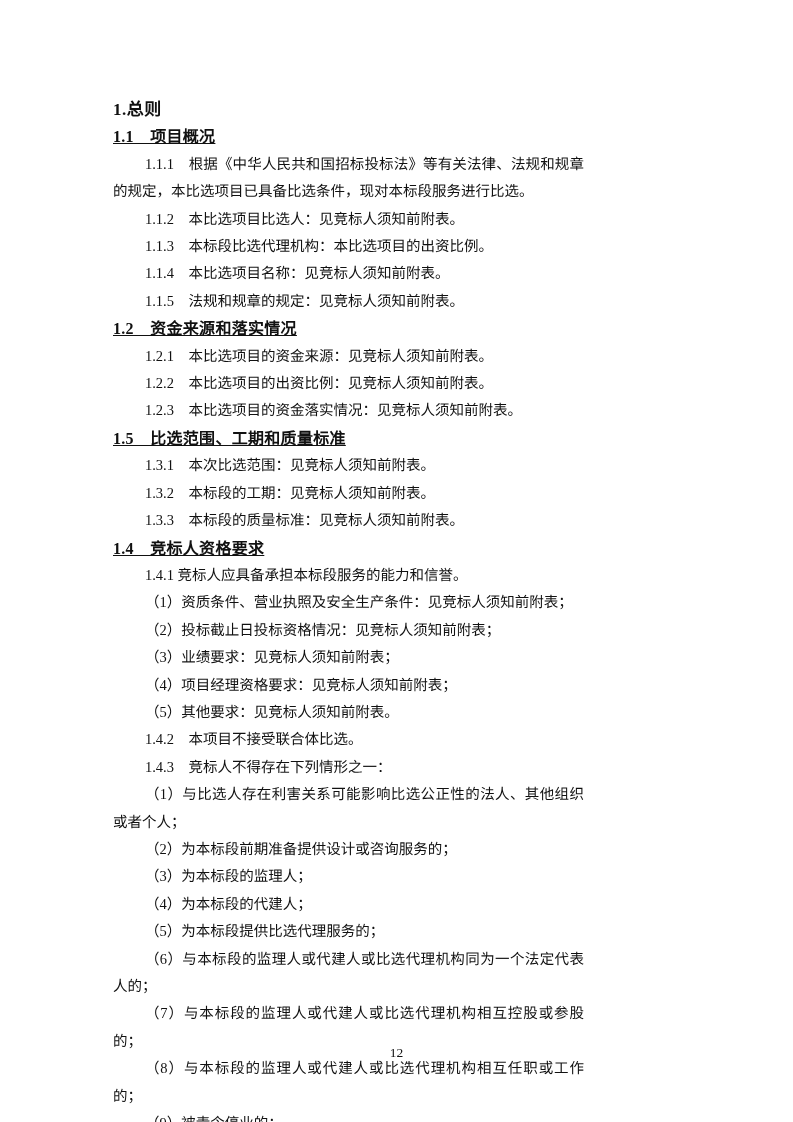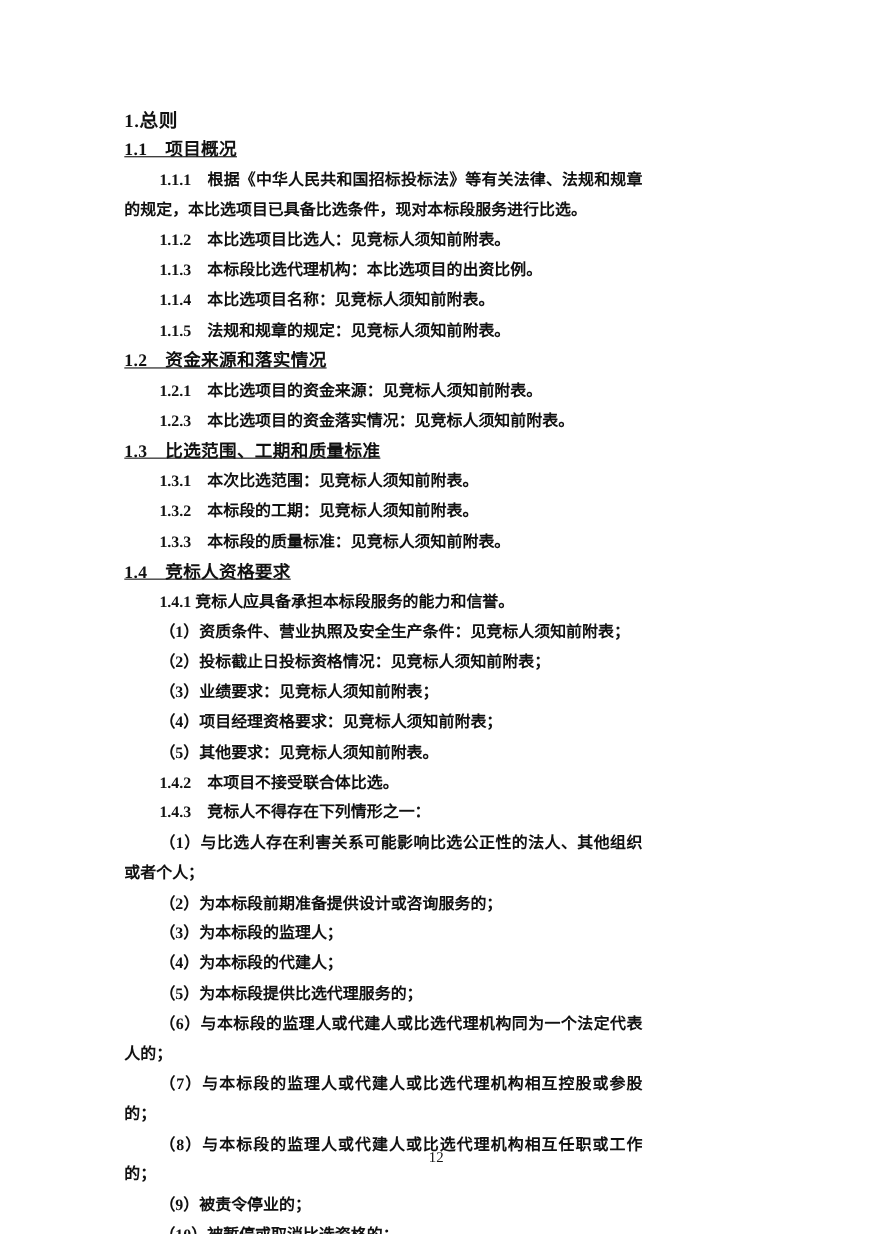--- a/index.html
+++ b/index.html
@@ -25,21 +25,20 @@
     box-sizing: border-box;
     width: 694px;
     padding: 96px 110px 0 113px; 
   }
   .block {
     margin: 0;
     padding: 0;
     font-size: 14.5px;
     line-height: 27.4px;
     white-space: pre-wrap;
-    font-weight: bold;
   }
   .block.h1 {
     font-size: 17px;
     font-weight: bold;
     letter-spacing: 0.5px;
   }
   .block.h2 {
     font-size: 16px;
     font-weight: bold;
     letter-spacing: 0.3px;
@@ -71,22 +70,23 @@
 
   <div class="block h1">1.总则</div>
       <div class="block h2">1.1　项目概况</div>
       <div class="block p">1.1.1　根据《中华人民共和国招标投标法》等有关法律、法规和规章的规定，本比选项目已具备比选条件，现对本标段服务进行比选。</div>
       <div class="block p">1.1.2　本比选项目比选人：见竞标人须知前附表。</div>
       <div class="block p">1.1.3　本标段比选代理机构：本比选项目的出资比例。</div>
       <div class="block p">1.1.4　本比选项目名称：见竞标人须知前附表。</div>
       <div class="block p">1.1.5　法规和规章的规定：见竞标人须知前附表。</div>
       <div class="block h2">1.2　资金来源和落实情况</div>
       <div class="block p">1.2.1　本比选项目的资金来源：见竞标人须知前附表。</div>
+      <div class="block p">1.2.2　本比选项目的出资比例：见竞标人须知前附表。</div>
       <div class="block p">1.2.3　本比选项目的资金落实情况：见竞标人须知前附表。</div>
-      <div class="block h2">1.3　比选范围、工期和质量标准</div>
+      <div class="block h2">1.5　比选范围、工期和质量标准</div>
       <div class="block p">1.3.1　本次比选范围：见竞标人须知前附表。</div>
       <div class="block p">1.3.2　本标段的工期：见竞标人须知前附表。</div>
       <div class="block p">1.3.3　本标段的质量标准：见竞标人须知前附表。</div>
       <div class="block h2">1.4　竞标人资格要求</div>
       <div class="block p">1.4.1 竞标人应具备承担本标段服务的能力和信誉。</div>
       <div class="block p">（1）资质条件、营业执照及安全生产条件：见竞标人须知前附表；</div>
       <div class="block p">（2）投标截止日投标资格情况：见竞标人须知前附表；</div>
       <div class="block p">（3）业绩要求：见竞标人须知前附表；</div>
       <div class="block p">（4）项目经理资格要求：见竞标人须知前附表；</div>
       <div class="block p">（5）其他要求：见竞标人须知前附表。</div>

